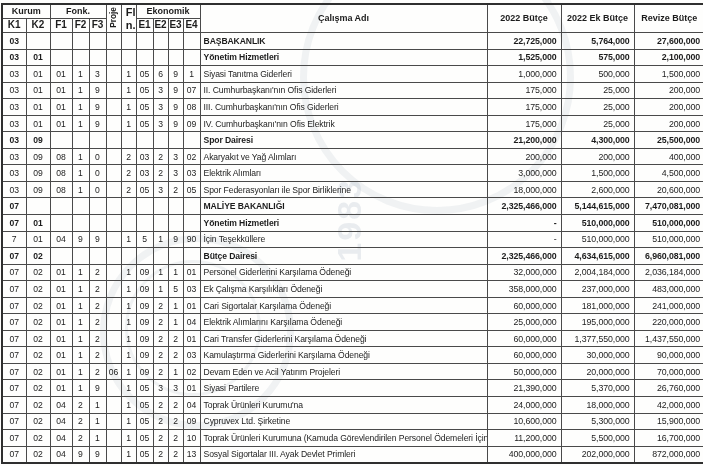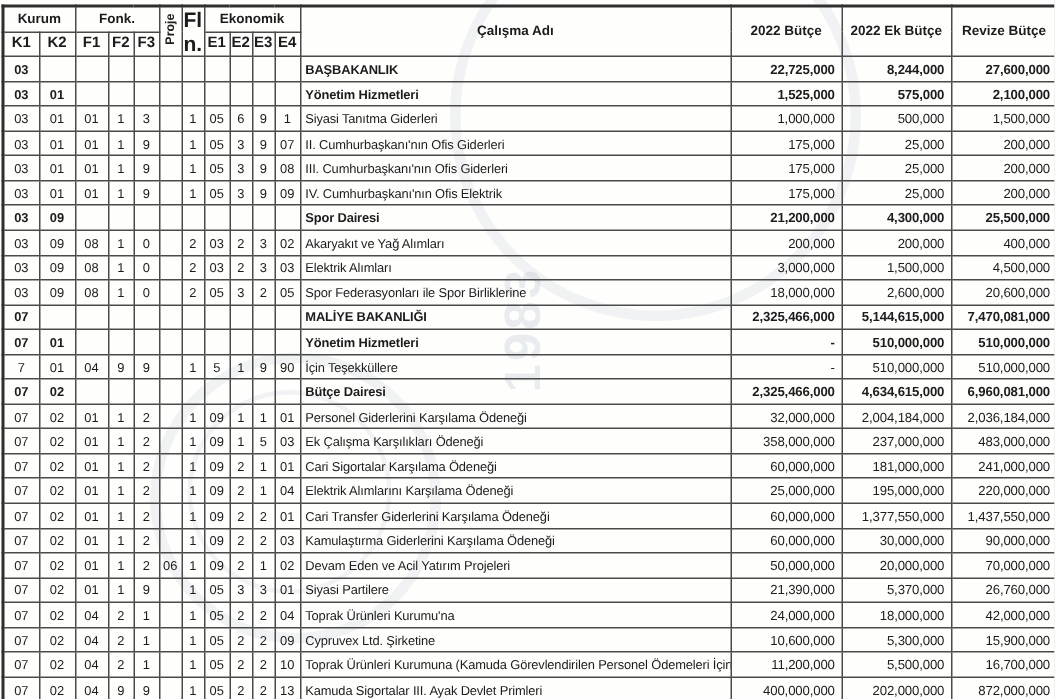--- a/index.html
+++ b/index.html
@@ -19,21 +19,21 @@
   table.budget{
     position:absolute;left:1px;top:3px;width:701px;
     border-collapse:collapse;table-layout:fixed;background:transparent;
     border:2px solid #2f2f2f;
   }
   th,td{border:1px solid #4a4a4a;padding:0;vertical-align:middle;overflow:hidden;}
   thead th{font-weight:bold;font-size:9px;line-height:1.05;text-align:center;background:transparent;}
   thead tr.grp th{height:13px;}
   thead tr.sub th{height:13px;font-size:10px;}
   .vert{display:inline-block;writing-mode:vertical-rl;transform:rotate(180deg);font-size:8.3px;line-height:1;padding:1px 0;}
-  .fin-hdr div{font-size:14px;line-height:1.15;}
+  .fin-hdr div{font-size:11px;line-height:1.15;text-align:right;}
   tbody td{height:15.55px;}
   td.cell-code{text-align:center;font-size:8.6px;}
   td.cell-name{text-align:left;font-size:8.6px;padding:0 3px;white-space:nowrap;letter-spacing:-0.1px;}
   td.cell-amount{text-align:right;font-size:8.8px;padding:0 4px;letter-spacing:-0.1px;}
   tr.bold td{font-weight:bold;}
 </style>
 </head>
 <body>
 
 <div class="page">
@@ -96,21 +96,21 @@
           <td class="cell-code"></td>
           <td class="cell-code"></td>
           <td class="cell-code"></td>
           <td class="cell-code"></td>
           <td class="cell-code"></td>
           <td class="cell-code"></td>
           <td class="cell-code"></td>
           <td class="cell-code"></td>
           <td class="cell-name">BAŞBAKANLIK</td>
           <td class="cell-amount">22,725,000</td>
-          <td class="cell-amount">8,244,000</td>
+          <td class="cell-amount">5,764,000</td>
           <td class="cell-amount">27,600,000</td>
         </tr>
         <tr class="bold">
           <td class="cell-code">03</td>
           <td class="cell-code">01</td>
           <td class="cell-code"></td>
           <td class="cell-code"></td>
           <td class="cell-code"></td>
           <td class="cell-code"></td>
           <td class="cell-code"></td>
@@ -519,20 +519,20 @@
           <td class="cell-code">02</td>
           <td class="cell-code">04</td>
           <td class="cell-code">9</td>
           <td class="cell-code">9</td>
           <td class="cell-code"></td>
           <td class="cell-code">1</td>
           <td class="cell-code">05</td>
           <td class="cell-code">2</td>
           <td class="cell-code">2</td>
           <td class="cell-code">13</td>
-          <td class="cell-name">Kamuda Sigortalar III. Ayak Devlet Primleri</td>
+          <td class="cell-name">Sosyal Sigortalar III. Ayak Devlet Primleri</td>
           <td class="cell-amount">400,000,000</td>
           <td class="cell-amount">202,000,000</td>
           <td class="cell-amount">872,000,000</td>
         </tr>
       </tbody>
   </table>
 </div>
 
 </body></html>

